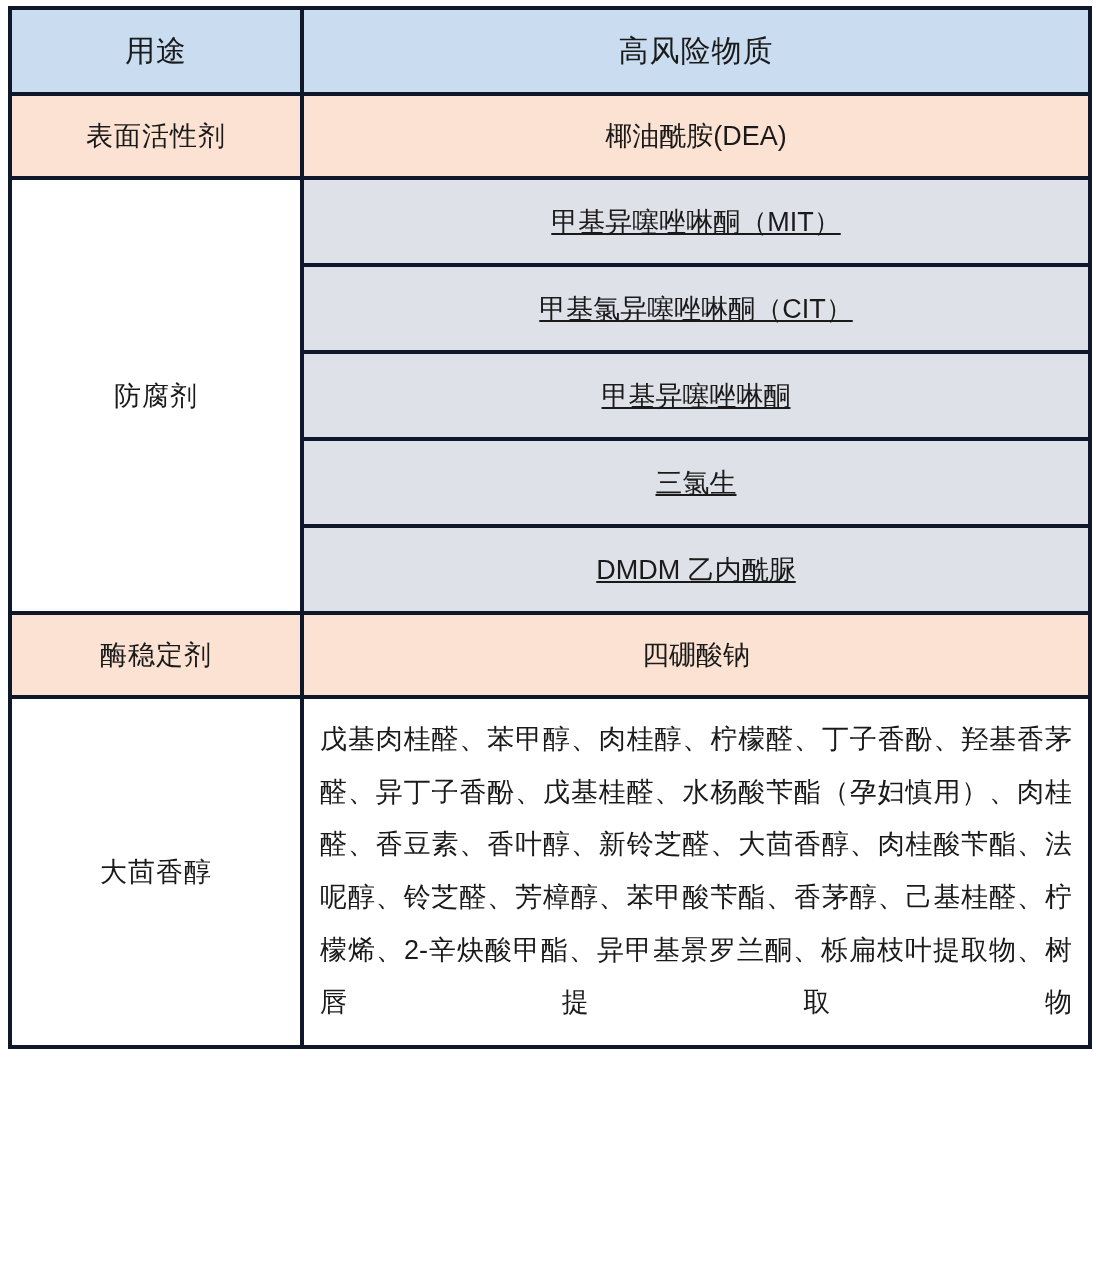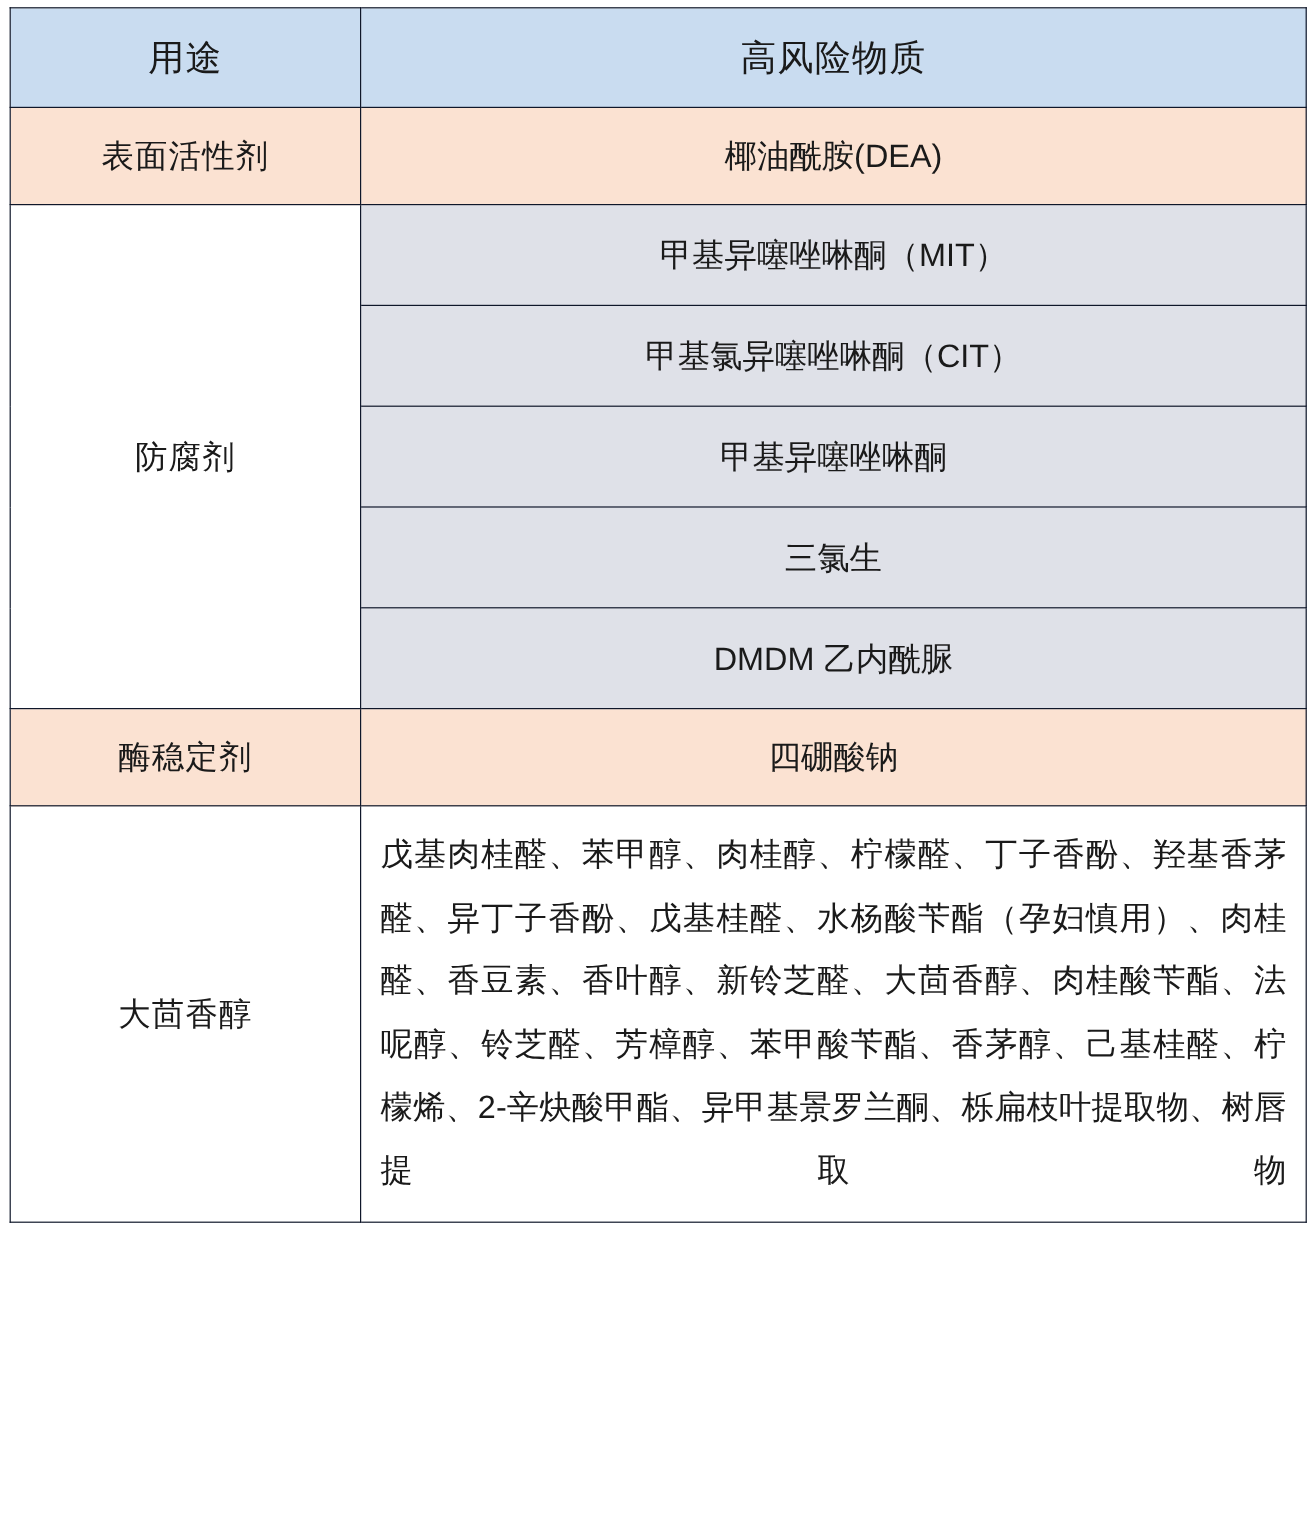--- a/index.html
+++ b/index.html
@@ -18,21 +18,21 @@
     box-sizing: border-box;
     padding: 6px 8px 8px 8px;
   }
   table.risk-table {
     border-collapse: collapse;
     width: 1080px;
     table-layout: fixed;
   }
   table.risk-table td,
   table.risk-table th {
-    border: 1px solid #0f172a;
+    border: 4px solid #0f172a;
     text-align: center;
     vertical-align: middle;
     font-weight: normal;
   }
   col.col-use { width: 292px; }
   col.col-sub { width: 788px; }
 
   .header-cell {
     background: #c9dcf0;
     font-size: 30px;
@@ -56,20 +56,21 @@
   .val-peach {
     background: #fbe2d2;
     font-size: 27px;
     height: 78px;
     margin-top: 23px;
   }
   .val-gray {
     background: #dfe1e8;
     font-size: 27px;
     height: 81px;
+    text-decoration: underline;
   }
   .val-fragrance {
     background: #ffffff;
     font-size: 27px;
     text-align: left;
     line-height: 1.95;
     padding: 14px 16px 16px 16px;
     margin-top: 20px;
   }
   .val-fragrance p {

